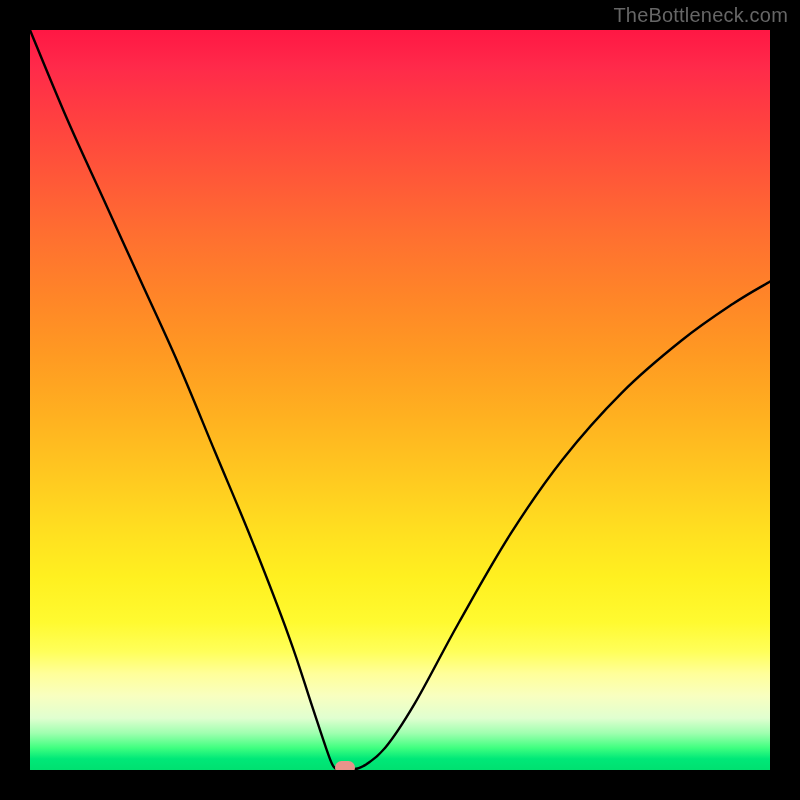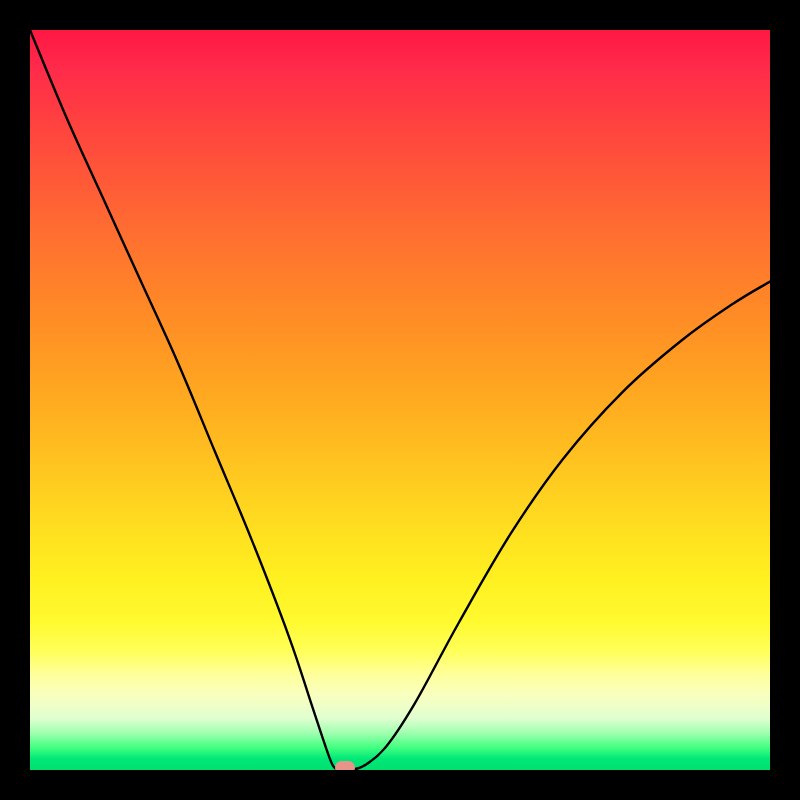--- a/index.html
+++ b/index.html
@@ -70,20 +70,21 @@
     width: 20px;
     height: 13px;
     background: #e8948b;
     border-radius: 7px;
   }
 </style>
 </head>
 <body>
 
 <div class="chart-container">
+  <div class="watermark">TheBottleneck.com</div>
 
   <div class="plot-area">
     <div class="gradient-bg"></div>
     <svg class="curve" viewBox="0 0 740 740" preserveAspectRatio="none">
       <path id="curve-path" fill="none" stroke="#000" stroke-width="2.4" stroke-linecap="round" d="M 0 0 C 6.66 15.983999999999991, 23.68 58.16399999999997, 37 88.79999999999995 C 50.32 119.43599999999994, 60.68 140.89599999999993, 74 170.19999999999993 C 87.32 199.50399999999993, 97.68 222.29599999999996, 111 251.59999999999997 C 124.32 280.904, 134.68 302.3639999999999, 148 332.99999999999994 C 161.32 363.63599999999997, 171.68 389.832, 185 421.8 C 198.32 453.76800000000003, 208.68 477.3, 222 510.6 C 235.32 543.9, 248.344 577.496, 259 606.8 C 269.656 636.1039999999999, 274.53999999999996 653.42, 281.2 673.4 C 287.86 693.38, 292.004 706.478, 296 717.8 C 299.996 729.122, 300.736 732.304, 303.4 736.3 C 306.06399999999996 740.2959999999999, 308.136 739.334, 310.8 740 C 313.464 740.666, 314.204 740.666, 318.2 740 C 322.19599999999997 739.334, 326.34 740.2959999999999, 333 736.3 C 339.66 732.304, 345.876 729.122, 355.2 717.8 C 364.524 706.478, 371.48 696.044, 384.8 673.4 C 398.12 650.756, 411.884 622.636, 429.2 592 C 446.51599999999996 561.364, 462.35200000000003 532.504, 481 503.2 C 499.64799999999997 473.89599999999996, 512.8199999999999 454.508, 532.8 429.2 C 552.78 403.892, 570.688 383.912, 592 362.59999999999997 C 613.312 341.28799999999995, 631.22 326.784, 651.2 310.8 C 671.1800000000001 294.81600000000003, 687.016 284.456, 703 273.8 C 718.984 263.144, 733.34 255.59599999999998, 740 251.59999999999997"></path>
     </svg>
     <div id="marker" class="marker" style="left: 304.5px; top: 731px;"></div>
   </div>
 </div>
 

